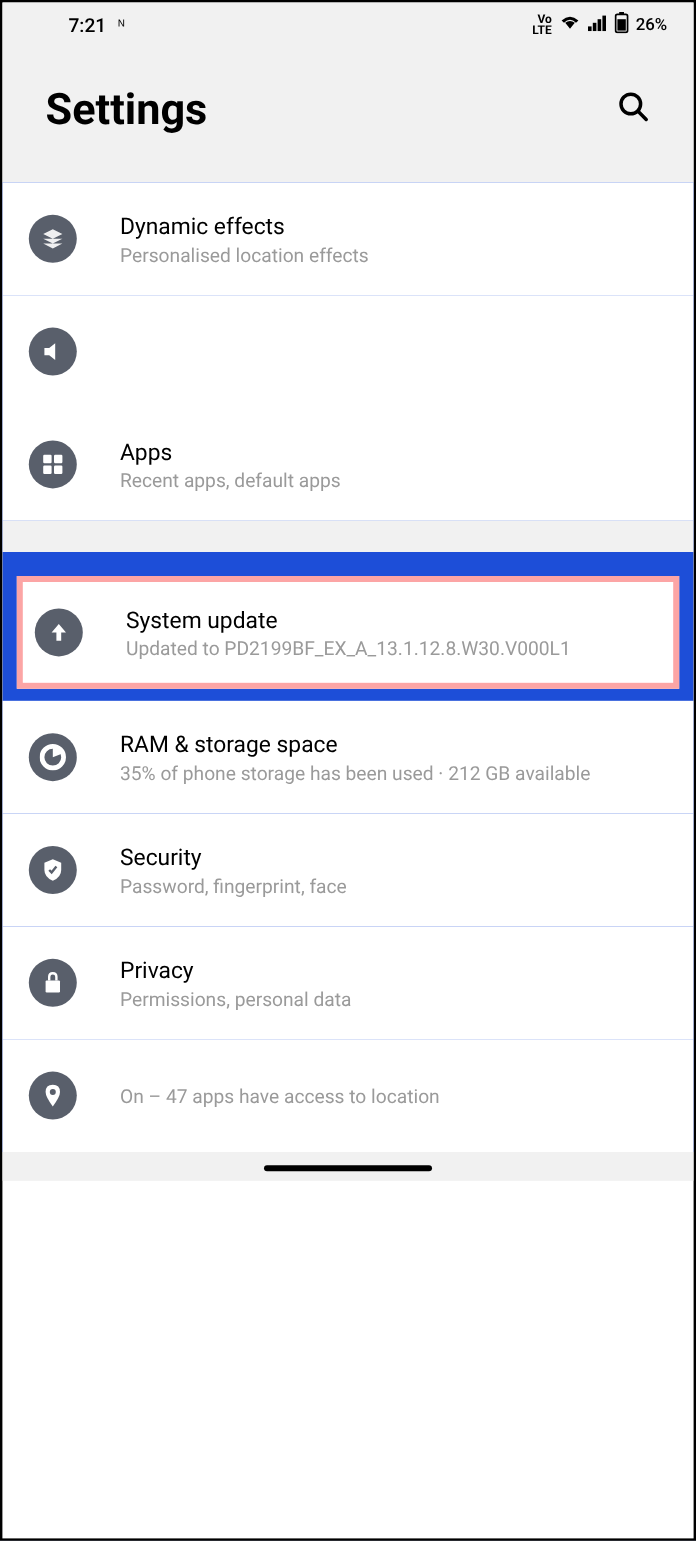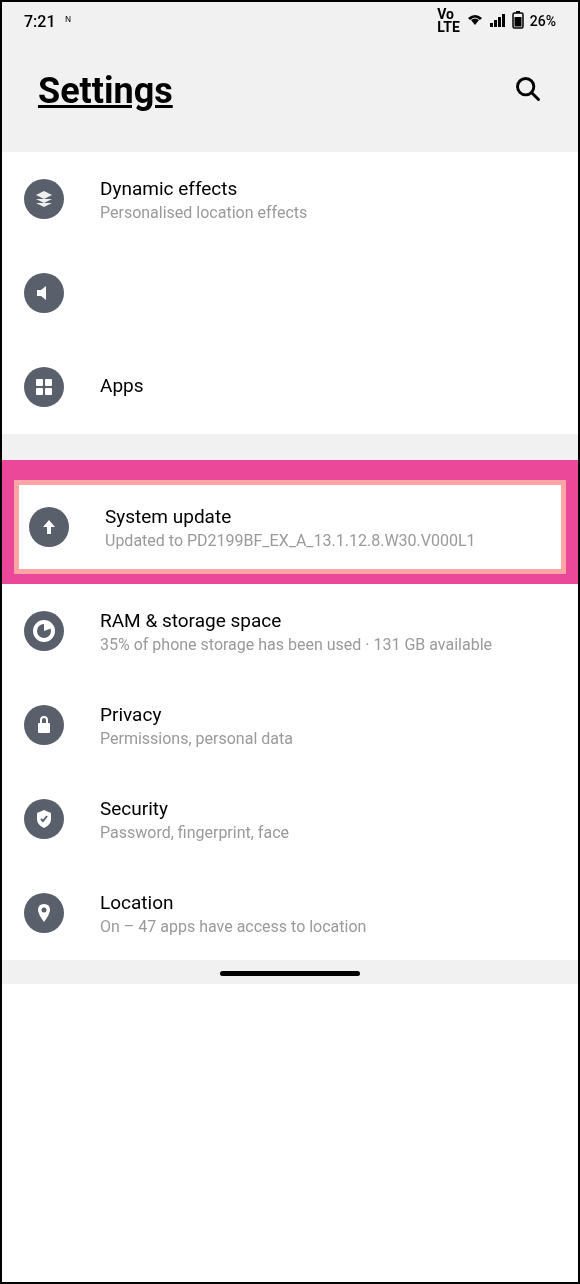--- a/index.html
+++ b/index.html
@@ -15,37 +15,36 @@
     .status-bar {
       height: 38px;
       display: flex;
       justify-content: space-between;
       align-items: center;
       padding: 0 22px;
       background: #f1f1f1;
       font-size: 16px;
       font-weight: 500;
     }
-    .status-left { display: flex; align-items: center; gap: 10px; }
+    .status-left { display: flex; align-items: center; gap: 10px; margin-left: 33px; }
     .status-right { display: flex; align-items: center; gap: 6px; font-size: 14px; }
     .header {
       background: #f1f1f1;
       padding: 30px 36px 40px 36px;
       display: flex;
       justify-content: space-between;
       align-items: center;
-      text-decoration: underline;
     }
     .header-title {
       font-size: 36px;
       font-weight: 700;
       color: #000;
     }
     .search-icon { width: 28px; height: 28px; }
-    .list { background: #ec4899; }
+    .list { background: #1d4ed8; }
     .section-gap {
       height: 26px;
       background: #f1f1f1;
     }
     .item {
       display: flex;
       align-items: center;
       padding: 20px 22px 20px 22px;
       background: #fff;
       min-height: 94px;
@@ -87,21 +86,21 @@
     .nav-bar {
       position: absolute;
       bottom: 8px;
       left: 50%;
       transform: translateX(-50%);
       width: 140px;
       height: 5px;
       background: #000;
       border-radius: 3px;
     }
-    .volte { font-size: 14px; font-weight: 700; line-height: 0.9; text-align: left; }
+    .volte { font-size: 10px; font-weight: 700; line-height: 0.9; text-align: right; }
   </style>
 </head>
 <body>
 
 <div class="status-bar">
   <div class="status-left">
     <span>7:21</span>
     <span style="font-size:12px;">ᴺ</span>
   </div>
   <div class="status-right">
@@ -169,20 +168,21 @@
     <div class="icon-circle">
       <svg width="18" height="18" viewBox="0 0 18 18">
           <rect x="1" y="1" width="7" height="7" rx="1" fill="#fff"></rect>
           <rect x="10" y="1" width="7" height="7" rx="1" fill="#fff"></rect>
           <rect x="1" y="10" width="7" height="7" rx="1" fill="#fff"></rect>
           <rect x="10" y="10" width="7" height="7" rx="1" fill="#fff"></rect>
         </svg>
     </div>
     <div class="item-text">
       <div class="item-title">Apps</div>
+      <div class="item-subtitle">Recent apps, default apps</div>
     </div>
   </div>
 
 
   <div class="section-gap"></div>
 
   <div class="item highlighted">
     <div class="icon-circle">
       <svg width="20" height="20" viewBox="0 0 20 20">
           <path d="M10 3 L16 10 L12 10 L12 17 L8 17 L8 10 L4 10 Z" fill="#fff"></path>
@@ -197,59 +197,58 @@
 
   <div class="item">
     <div class="icon-circle">
       <svg width="22" height="22" viewBox="0 0 22 22">
           <circle cx="11" cy="11" r="9" fill="none" stroke="#fff" stroke-width="4"></circle>
           <path d="M11 2 A9 9 0 0 1 19 8 L11 11 Z" fill="#fff"></path>
         </svg>
     </div>
     <div class="item-text">
       <div class="item-title">RAM &amp; storage space</div>
-      <div class="item-subtitle">35% of phone storage has been used · 131 GB available</div>
+      <div class="item-subtitle">35% of phone storage has been used · 212 GB available</div>
+    </div>
+  </div>
+
+  <div class="item">
+    <div class="icon-circle">
+      <svg width="18" height="20" viewBox="0 0 18 20">
+          <path d="M9 1 L16 4 L16 10 Q16 16 9 19 Q2 16 2 10 L2 4 Z" fill="#fff"></path>
+          <path d="M6 10 L8 12 L12 7" stroke="#595f6b" stroke-width="2" fill="none"></path>
+        </svg>
+    </div>
+    <div class="item-text">
+      <div class="item-title">Security</div>
+      <div class="item-subtitle">Password, fingerprint, face</div>
     </div>
   </div>
 
   <div class="item">
     <div class="icon-circle">
       <svg width="16" height="20" viewBox="0 0 16 20">
           <rect x="2" y="8" width="12" height="10" rx="1" fill="#fff"></rect>
           <path d="M5 8 L5 5 Q5 2 8 2 Q11 2 11 5 L11 8" stroke="#fff" stroke-width="2" fill="none"></path>
         </svg>
     </div>
     <div class="item-text">
       <div class="item-title">Privacy</div>
       <div class="item-subtitle">Permissions, personal data</div>
     </div>
   </div>
 
   <div class="item">
     <div class="icon-circle">
-      <svg width="18" height="20" viewBox="0 0 18 20">
-          <path d="M9 1 L16 4 L16 10 Q16 16 9 19 Q2 16 2 10 L2 4 Z" fill="#fff"></path>
-          <path d="M6 10 L8 12 L12 7" stroke="#595f6b" stroke-width="2" fill="none"></path>
-        </svg>
-    </div>
-    <div class="item-text">
-      <div class="item-title">Security</div>
-      <div class="item-subtitle">Password, fingerprint, face</div>
-    </div>
-  </div>
-
-  <div class="item">
-    <div class="icon-circle">
       <svg width="16" height="20" viewBox="0 0 16 20">
           <path d="M8 1 Q2 1 2 7 Q2 11 8 19 Q14 11 14 7 Q14 1 8 1 Z" fill="#fff"></path>
           <circle cx="8" cy="7" r="2.5" fill="#595f6b"></circle>
         </svg>
     </div>
     <div class="item-text">
-      <div class="item-title">Location</div>
       <div class="item-subtitle">On – 47 apps have access to location</div>
     </div>
   </div>
 
 </div>
 
 <div class="bottom-section">
   <div class="nav-bar"></div>
 </div>
 

